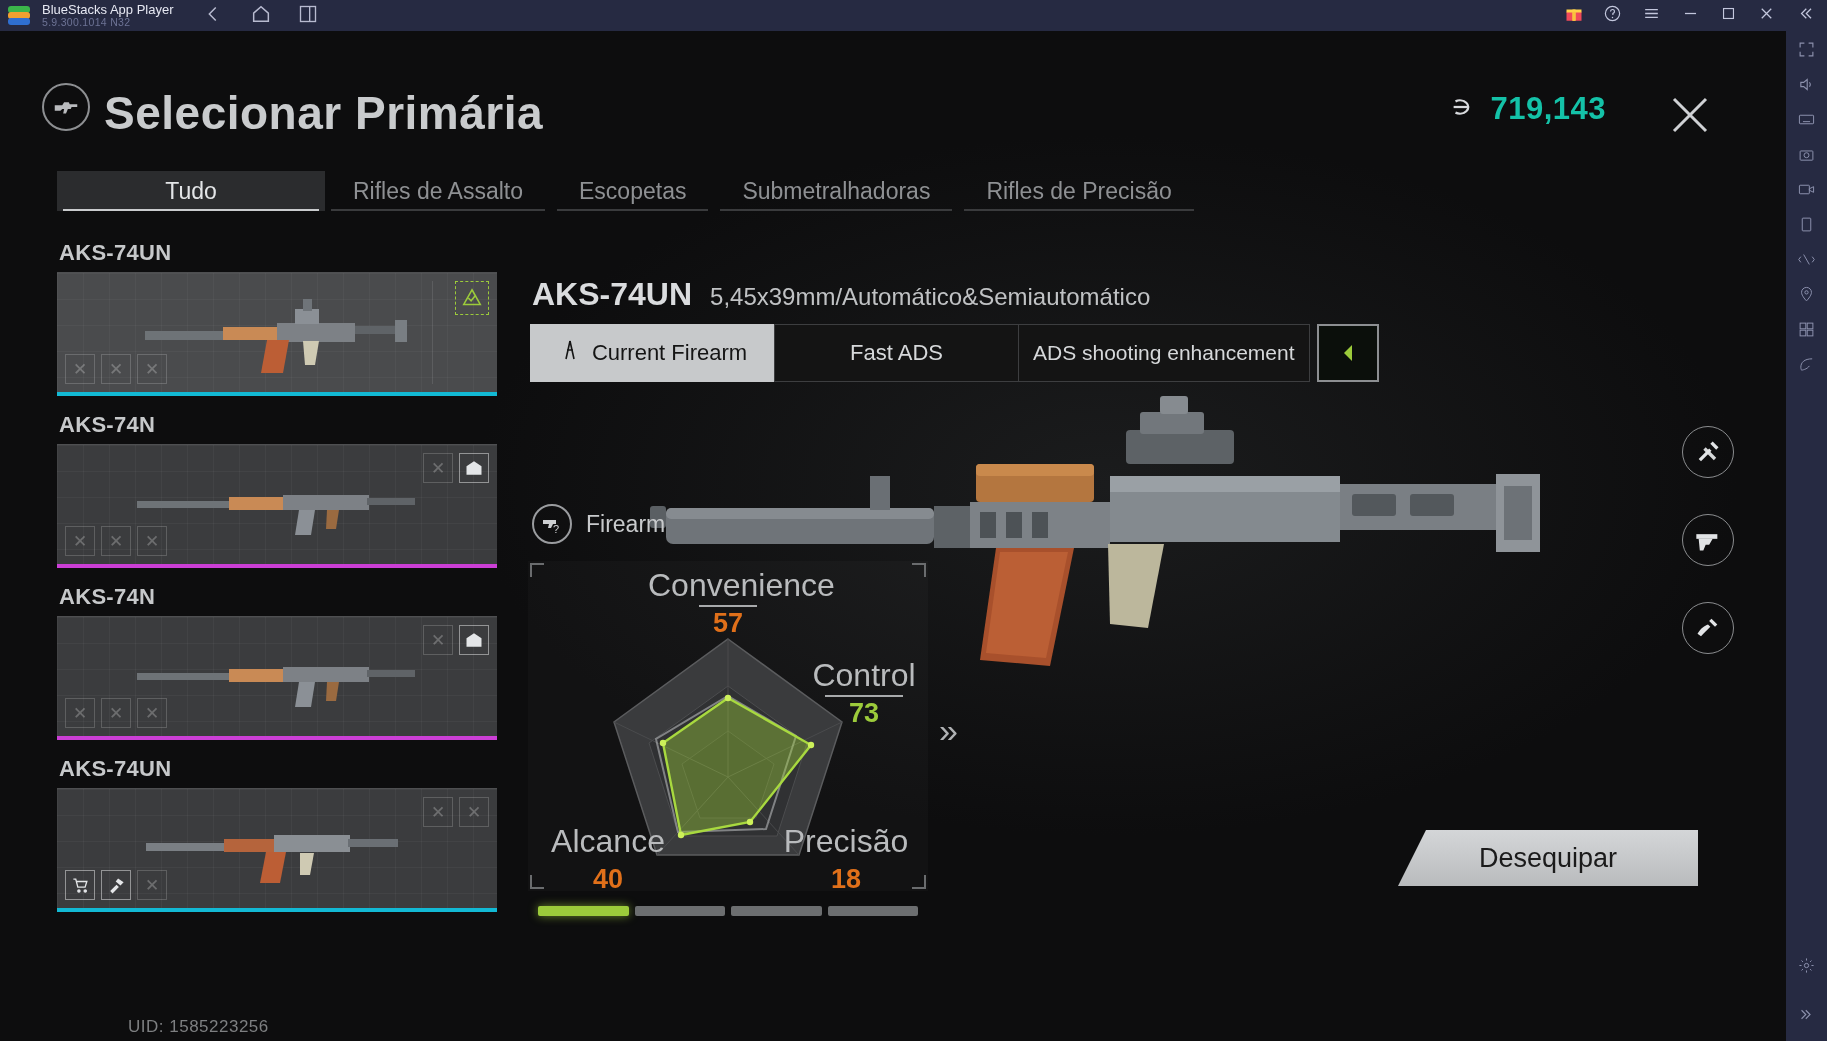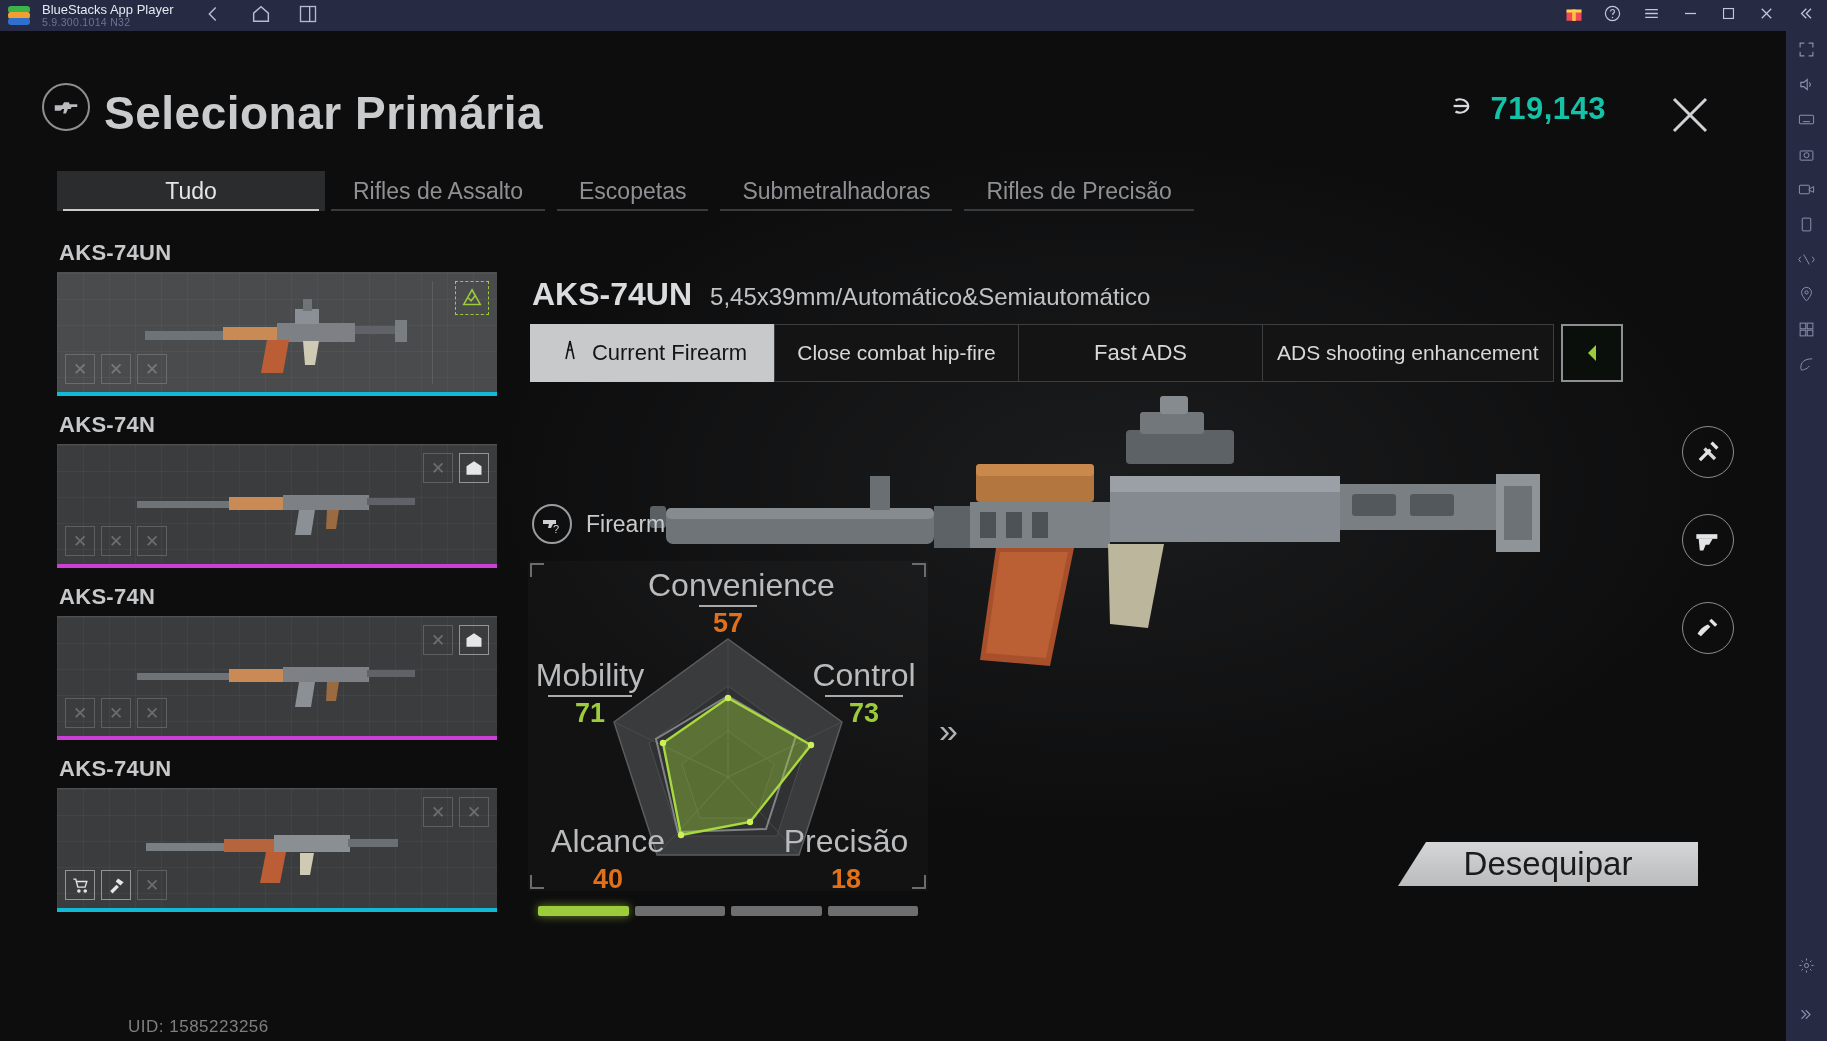--- a/index.html
+++ b/index.html
@@ -55,21 +55,21 @@
     position: absolute; left: 42px; top: 52px; width: 48px; height: 48px;
     border: 2px solid #8d8f92; border-radius: 50%;
     display: flex; align-items: center; justify-content: center; color: #b9bbbe;
   }
   #page-title {
     position: absolute; left: 104px; top: 55px;
     font-size: 46px; font-weight: bold; color: #c9cbcd; letter-spacing: .5px;
   }
   #currency {
     position: absolute; right: 180px; top: 60px;
-    display: flex; align-items: flex-start; gap: 12px;
+    display: flex; align-items: flex-end; gap: 12px;
   }
   #cur-sym { color: #d8dade; font-size: 30px; line-height: 1; }
   #cur-val { color: #14c2a8; font-size: 31px; font-weight: bold; letter-spacing: .5px; }
   #close-x {
     position: absolute; right: 70px; top: 58px; width: 52px; height: 52px;
     color: #cfd1d4; cursor: pointer;
   }
 
   
   #tabs { position: absolute; left: 57px; top: 140px; display: flex; }
@@ -206,25 +206,25 @@
     display: flex; flex-direction: column; gap: 36px; align-items: center;
   }
   .rail-ic {
     width: 52px; height: 52px; border: 1px solid #8a8c8e; border-radius: 50%;
     display: flex; align-items: center; justify-content: center;
     color: #e2e4e6; cursor: pointer;
   }
 
   #unequip {
     position: absolute; right: 88px; bottom: 155px;
-    width: 300px; height: 44px;
+    width: 300px; height: 56px;
     background: linear-gradient(180deg,#d4d6d8 0%, #b9bbbd 100%);
     clip-path: polygon(28px 0, 100% 0, 100% 100%, 0 100%);
     display: flex; align-items: center; justify-content: center;
-    color: #1b1b1b; font-size: 33px; cursor: pointer;
+    color: #1b1b1b; font-size: 27px; cursor: pointer;
   }
 
   #uid {
     position: absolute; left: 128px; bottom: 4px;
     font-size: 17px; color: #7d7f81; letter-spacing: .5px;
   }
 </style>
 </head>
 <body>
 
@@ -535,23 +535,20 @@
     </div>
 
     <div id="preset-row">
       <div class="preset active">
         <span>
           <svg width="24" height="24" viewBox="0 0 24 24" fill="none" stroke="currentColor" stroke-width="1.6">
             <path d="M12 3 L8 21 M12 3 L16 21 M9 12 h6"></path>
           </svg>
         </span>
         <span>Current Firearm</span>
-      </div>
-      <div class="preset two-line">
-        <span>Close combat hip-fire</span>
       </div>
       <div class="preset">
         <span>Fast ADS</span>
       </div>
       <div class="preset two-line">
         <span>ADS shooting enhancement</span>
       </div>
       <div id="preset-expand">
         <svg width="24" height="24" viewBox="0 0 24 24" fill="currentColor">
             <path d="M16 4 L8 12 L16 20 Z"></path>
@@ -640,25 +637,20 @@
         <div class="sl-bar" style="width:0"></div>
         <div class="sl-val bad">18</div>
       </div>
 
       <div class="stat-label" style="left:10px; top:262px; width:140px;">
         <div class="sl-name">Alcance</div>
         <div class="sl-bar" style="width:0"></div>
         <div class="sl-val bad">40</div>
       </div>
 
-      <div class="stat-label" style="left:2px; top:96px; width:120px;">
-        <div class="sl-name">Mobility</div>
-        <div class="sl-bar" style="width:84px"></div>
-        <div class="sl-val good">71</div>
-      </div>
 
       <div id="radar-next">»</div>
     </div>
 
     <div id="seg-bar">
       <div class="seg on"></div>
       <div class="seg"></div>
       <div class="seg"></div>
       <div class="seg"></div>
     </div>

